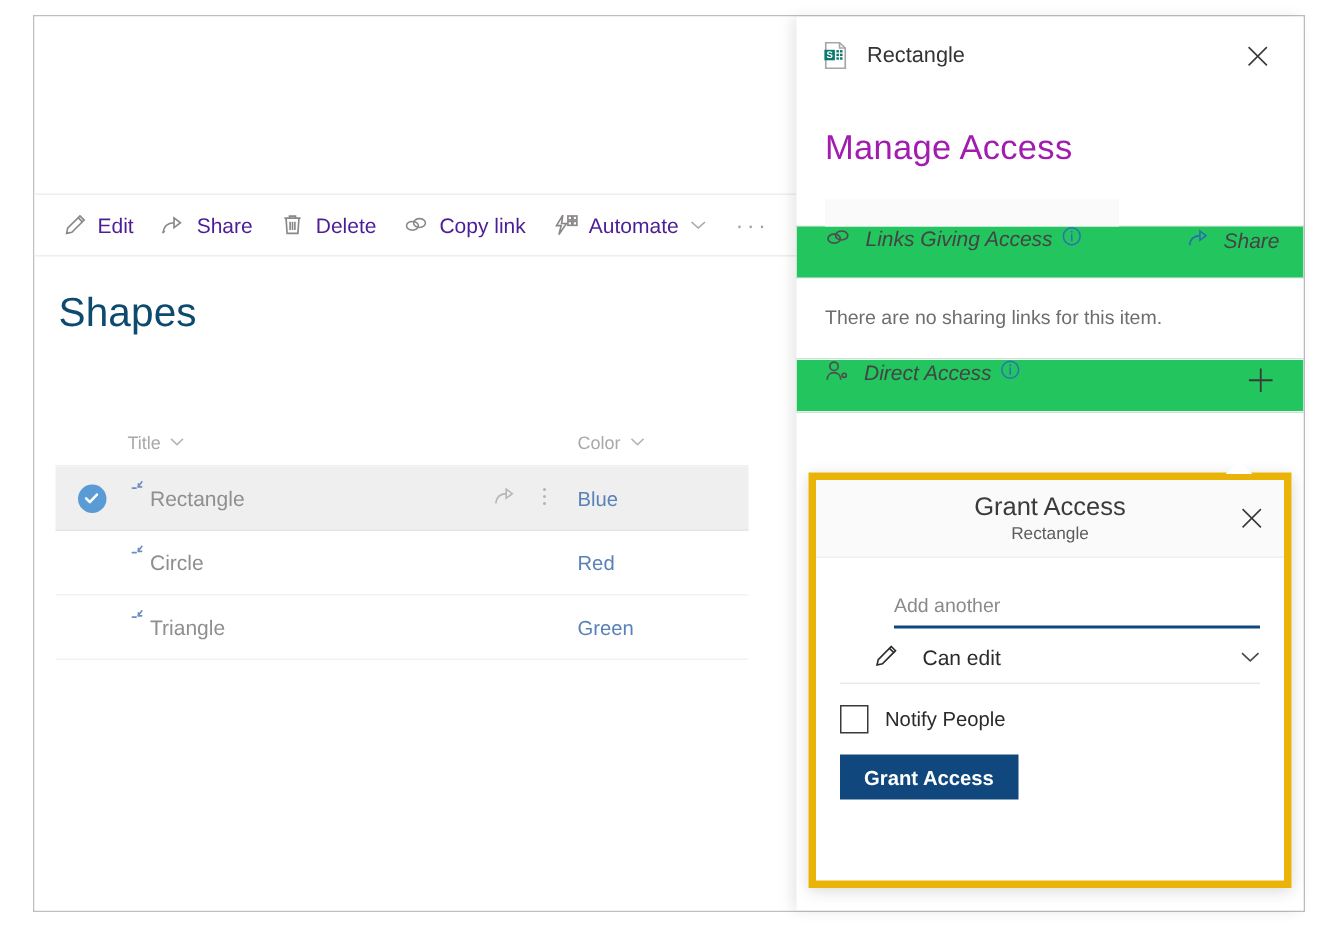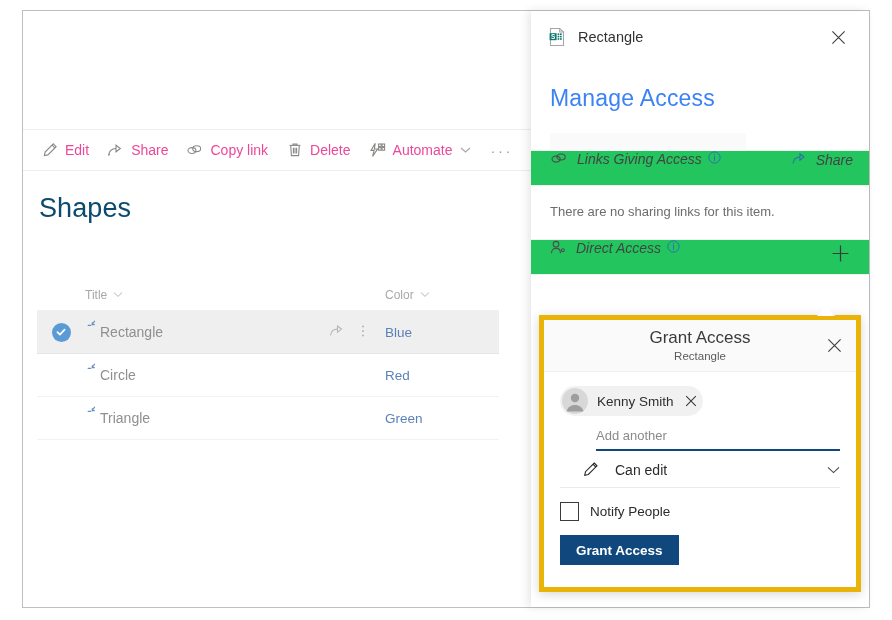--- a/index.html
+++ b/index.html
@@ -39,21 +39,21 @@
     background: #ffffff;
     border-top: 1px solid #eeeeee;
     border-bottom: 1px solid #eeeeee;
     display: flex; align-items: center;
     padding-left: 9px;
   }
   .cmd {
     display: flex; align-items: center;
     height: 40px;
     padding: 0 9px;
-    color: #ec4899;
+    color: #4c1d95;
     font-size: 14px;
     white-space: nowrap;
     cursor: default;
   }
   .cmd .glyph { display: inline-flex; align-items: center; justify-content: center; width: 17px; height: 17px; margin-right: 7px; }
   .cmd .lbl { line-height: 1; }
   .cmd .caret { margin-left: 8px; display: inline-flex; }
   .cmd-ellipsis { padding: 0 10px; color: #a19f9d; letter-spacing: 2.5px; font-size: 15px; }
 
   
@@ -114,21 +114,21 @@
     height: 52px;
     padding: 0 16px 0 16px;
   }
   .panel-doc-icon { width: 20px; height: 20px; margin-right: 11px; flex: none; }
   .panel-head-title { font-size: 14.5px; color: #333333; flex: 1; }
   .panel-close {
     width: 30px; height: 30px; display: flex; align-items: center; justify-content: center;
     color: #444; cursor: pointer;
   }
   .panel-h1 {
-    font-size: 23px; font-weight: 300; color: #3b82f6;
+    font-size: 23px; font-weight: 300; color: #a21caf;
     padding: 22px 0 0 19px; letter-spacing: .2px;
   }
   .ghost-bar {
     position: absolute; left: 19px; top: 122px;
     width: 196px; height: 18px;
     background: #fafafa;
   }
 
   .section-head {
     display: flex; align-items: flex-start;
@@ -263,38 +263,38 @@
             <path d="M1.6 13.4c.5-4.6 3.4-6.8 7.4-6.9"></path>
             <path d="M9 3.2l4.3 3.3L9 9.8z"></path>
             <path d="M1.6 13.4l1.1-1.6"></path>
           </svg>
         </span>
         <span class="lbl">Share</span>
       </div>
 
       <div class="cmd">
         <span class="glyph">
-          <svg width="18" height="16" viewBox="0 0 18 16" fill="none" stroke="#8a8886" stroke-width="1.1">
-            <ellipse cx="6.3" cy="8.6" rx="4.2" ry="3.1"></ellipse>
-            <ellipse cx="11.3" cy="6.6" rx="4.2" ry="3.1"></ellipse>
-          </svg>
-        </span>
-        <span class="lbl">Copy link</span>
-      </div>
-
-      <div class="cmd">
-        <span class="glyph">
           <svg width="14" height="16" viewBox="0 0 14 16" fill="none" stroke="#8a8886" stroke-width="1.1">
             <path d="M1.6 3.4h10.8"></path>
             <path d="M5 3.4V2.1h4v1.3"></path>
             <path d="M2.7 3.4l.7 10.2h7.2l.7-10.2"></path>
             <path d="M5.4 5.8v5.6M7 5.8v5.6M8.6 5.8v5.6"></path>
           </svg>
         </span>
         <span class="lbl">Delete</span>
+      </div>
+
+      <div class="cmd">
+        <span class="glyph">
+          <svg width="18" height="16" viewBox="0 0 18 16" fill="none" stroke="#8a8886" stroke-width="1.1">
+            <ellipse cx="6.3" cy="8.6" rx="4.2" ry="3.1"></ellipse>
+            <ellipse cx="11.3" cy="6.6" rx="4.2" ry="3.1"></ellipse>
+          </svg>
+        </span>
+        <span class="lbl">Copy link</span>
       </div>
 
       <div class="cmd">
         <span class="glyph">
           <svg width="17" height="16" viewBox="0 0 17 16" fill="none" stroke="#8a8886" stroke-width="1.1">
             <path d="M6.2 1.4L2 8.4h3.1L3.6 14.4l5-7.4H5.4z"></path>
             <rect x="9.6" y="2" width="2.6" height="2.6"></rect>
             <rect x="13" y="2" width="2.6" height="2.6"></rect>
             <rect x="9.6" y="5.6" width="2.6" height="2.6"></rect>
             <rect x="13" y="5.6" width="2.6" height="2.6"></rect>
@@ -511,35 +511,20 @@
         <div class="callout-sub">Rectangle</div>
         <span class="callout-close">
           <svg width="15" height="15" viewBox="0 0 15 15" fill="none" stroke="#3c3c3c" stroke-width="1.1">
             <path d="M1.4 1.4l12.2 12.2M13.6 1.4L1.4 13.6"></path>
           </svg>
         </span>
       </div>
 
       <div class="callout-body">
 
-        <div class="person-pill">
-          <span class="avatar">
-            <svg width="26" height="26" viewBox="0 0 26 26">
-              <circle cx="13" cy="13" r="13" fill="#d8d8d8"></circle>
-              <circle cx="13" cy="10" r="4.2" fill="#9e9e9e"></circle>
-              <path d="M4.6 23.5c.9-4.3 4.2-6.6 8.4-6.6s7.5 2.3 8.4 6.6z" fill="#9e9e9e"></path>
-            </svg>
-          </span>
-          <span class="person-name">Kenny Smith</span>
-          <span class="pill-x">
-            <svg width="12" height="12" viewBox="0 0 12 12" fill="none" stroke="#3a3a3a" stroke-width="1.1">
-              <path d="M1.2 1.2l9.6 9.6M10.8 1.2L1.2 10.8"></path>
-            </svg>
-          </span>
-        </div>
 
         <div class="add-another">Add another</div>
 
         <div class="perm-row">
           <span class="perm-icon">
             <svg width="17" height="17" viewBox="0 0 17 17" fill="none" stroke="#2b2b2b" stroke-width="1.1">
               <path d="M12.2 2l2.8 2.8-8.7 8.7-3.6.8.8-3.6z"></path>
               <path d="M11 3.2l2.8 2.8"></path>
             </svg>
           </span>

